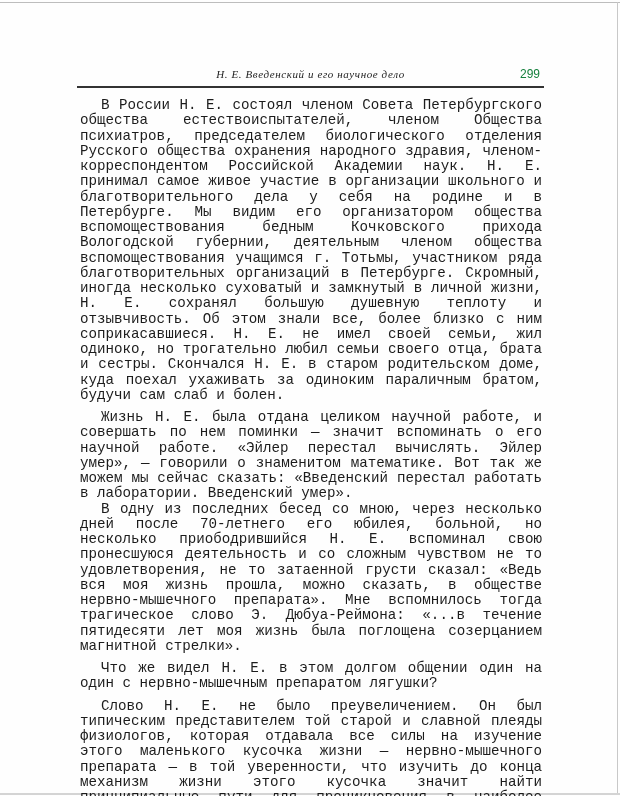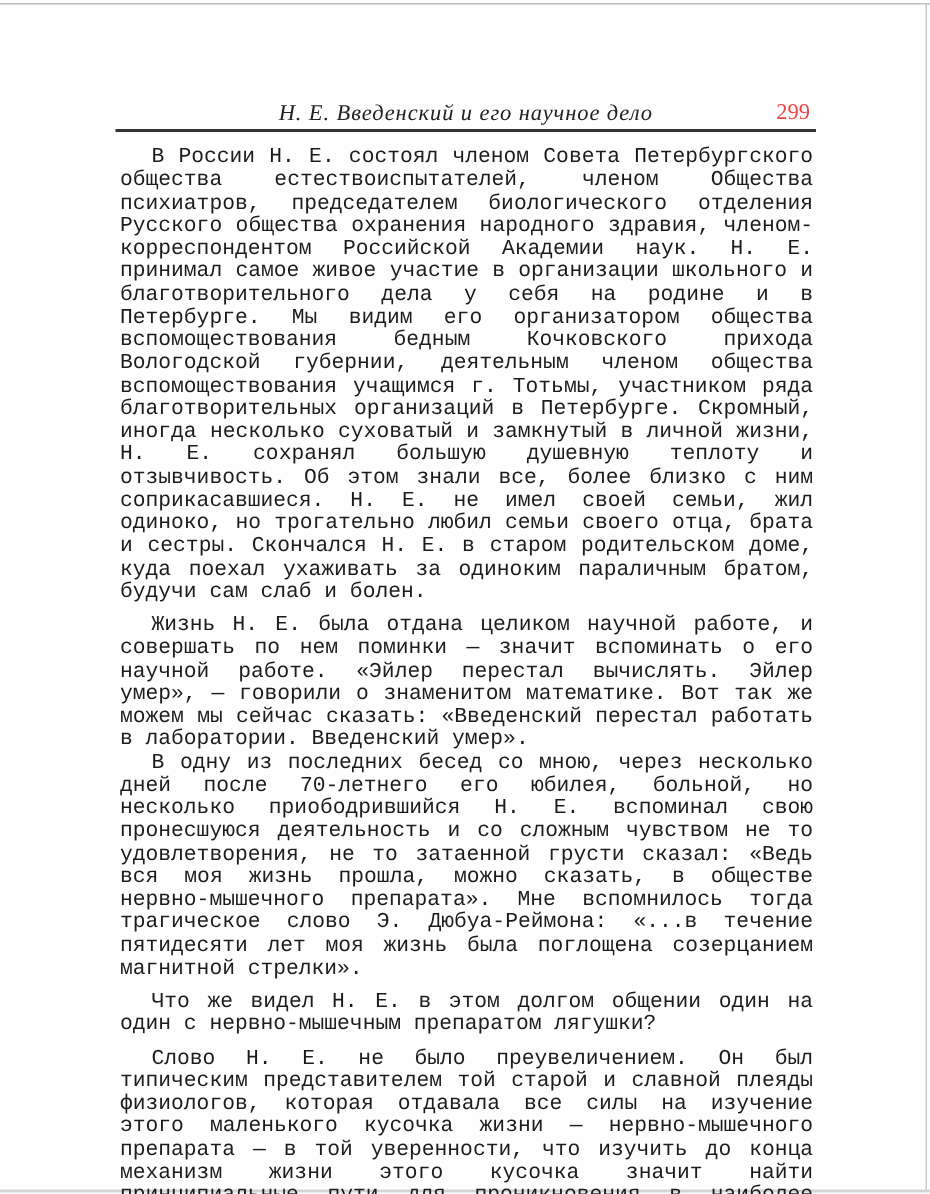--- a/index.html
+++ b/index.html
@@ -8,26 +8,26 @@
     font-family: "DejaVu Serif", "Liberation Serif", serif; color: #1a1a1a;
   }
   .frame-top { position: absolute; left: 0; top: 2px; width: 620px; height: 1px; background: #bdbdbd; }
   .frame-right { position: absolute; right: 2px; top: 2px; width: 1px; height: 792px; background: #c8c8c8; }
   .frame-bottom { position: absolute; left: 0; bottom: 1px; width: 620px; height: 2px; background: #d4d4d4; }
   .header {
     position: absolute; left: 77px; top: 66px; width: 467px; height: 20px;
   }
   .running-title {
     position: absolute; left: 0; right: 0; top: 2px; text-align: center;
-    font-style: italic; font-size: 15px; letter-spacing: 0.6px; color: #222;
+    font-style: italic; font-size: 11px; letter-spacing: 0.6px; color: #222;
     font-family: "Liberation Serif", "DejaVu Serif", serif;
   }
   .page-number {
-    position: absolute; right: 4px; top: 1px; font-size: 15px; color: #ef4444;
-    font-family: Liberation Serif, serif;
+    position: absolute; right: 4px; top: 1px; font-size: 12px; color: #15803d;
+    font-family: Liberation Sans, sans-serif;
   }
   .rule { position: absolute; left: 77px; top: 86px; width: 467px; height: 1.5px; background: #333; }
   .body-text {
     position: absolute; left: 80px; top: 98px; width: 462px;
     font-family: Liberation Mono, monospace;
     font-size: 14.2px; line-height: 15.25px; text-align: justify; color: #1c1c1c;
   }
   .body-text p { margin: 0; text-indent: 21px; hyphens: manual; }
   .body-text p.gap { margin-top: 7px; }
 </style>

